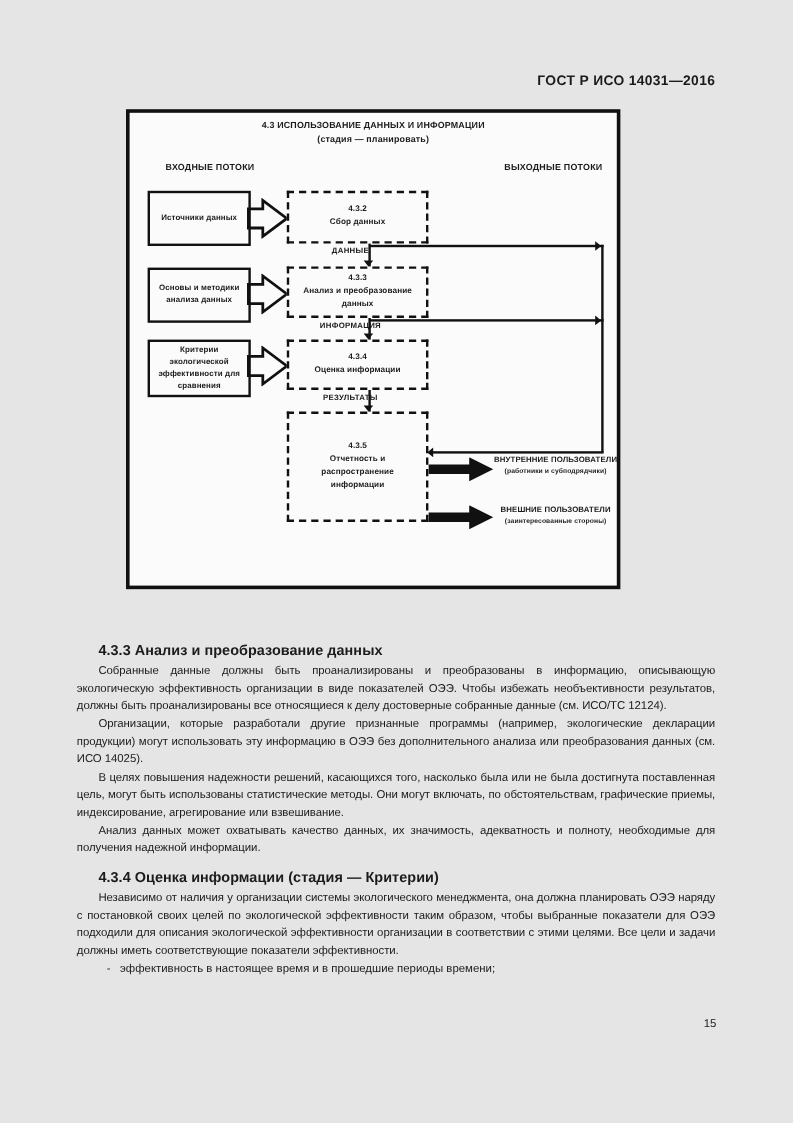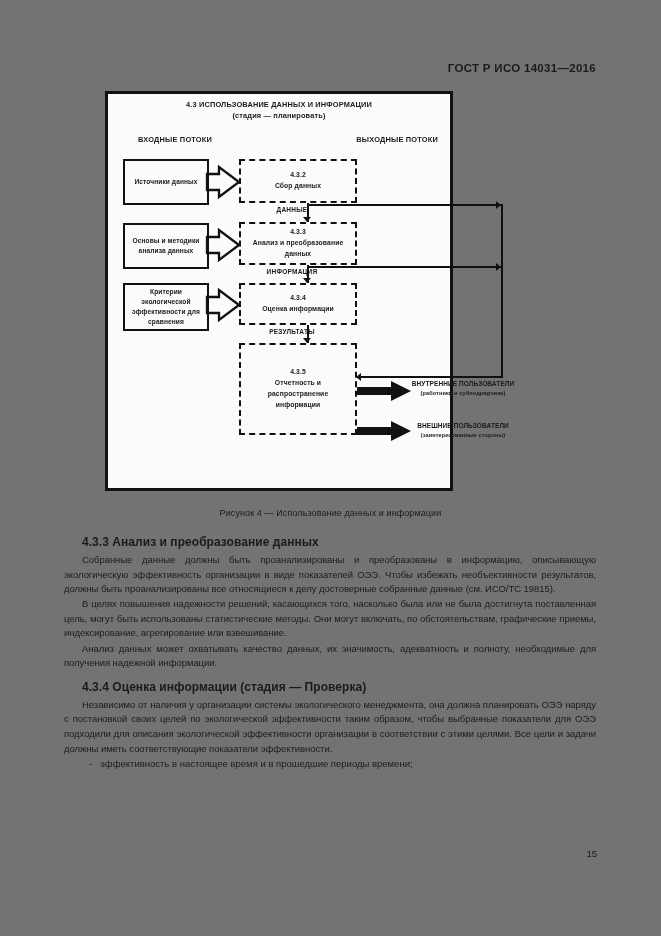--- a/index.html
+++ b/index.html
@@ -9,40 +9,40 @@
     height: 936px;
     background: #fbfbfb;
     font-family: "Liberation Sans", sans-serif;
     color: #1b1b1b;
     position: relative;
     overflow: hidden;
   }
   .page {
     position: absolute;
     inset: 0;
-    background: #737373;
+    background: #e5e5e5;
   }
 
   
   .doc-header {
     position: absolute;
     top: 62px;
     right: 65px;
     font-size: 11.5px;
     font-weight: bold;
     letter-spacing: 0.3px;
     white-space: nowrap;
   }
 
   
   .figure-wrap {
     position: absolute;
     left: 105px;
     top: 91px;
-    width: 348px;
+    width: 412px;
     height: 400px;
   }
   .figure-frame {
     position: absolute;
     inset: 0;
     border: 3px solid #111;
     background: #fbfbfb;
   }
   .fig-title {
     position: absolute;
@@ -350,30 +350,30 @@
     <div class="user-group u1">
       <div>ВНУТРЕННИЕ ПОЛЬЗОВАТЕЛИ</div>
       <div class="sub">(работники и субподрядчики)</div>
     </div>
     <div class="user-group u2">
       <div>ВНЕШНИЕ ПОЛЬЗОВАТЕЛИ</div>
       <div class="sub">(заинтересованные стороны)</div>
     </div>
   </div>
 
-  <div class="fig-caption">Рисунок 4 — Использование данных и информации</div>
 
   <div class="body-text">
 
     <h3 class="sec">4.3.3  Анализ и преобразование данных</h3>
-    <p class="para">Собранные данные должны быть проанализированы и преобразованы в информацию, описывающую экологическую эффективность организации в виде показателей ОЭЭ. Чтобы избежать необъективности результатов, должны быть проанализированы все относящиеся к делу достоверные собранные данные (см. ИСО/ТС 19815).</p>
+    <p class="para">Собранные данные должны быть проанализированы и преобразованы в информацию, описывающую экологическую эффективность организации в виде показателей ОЭЭ. Чтобы избежать необъективности результатов, должны быть проанализированы все относящиеся к делу достоверные собранные данные (см. ИСО/ТС 12124).</p>
+    <p class="para">Организации, которые разработали другие признанные программы (например, экологические декларации продукции) могут использовать эту информацию в ОЭЭ без дополнительного анализа или преобразования данных (см. ИСО 14025).</p>
     <p class="para">В целях повышения надежности решений, касающихся того, насколько была или не была достигнута поставленная цель, могут быть использованы статистические методы. Они могут включать, по обстоятельствам, графические приемы, индексирование, агрегирование или взвешивание.</p>
     <p class="para">Анализ данных может охватывать качество данных, их значимость, адекватность и полноту, необходимые для получения надежной информации.</p>
 
-    <h3 class="sec second">4.3.4  Оценка информации (стадия — Проверка)</h3>
+    <h3 class="sec second">4.3.4  Оценка информации (стадия — Критерии)</h3>
     <p class="para">Независимо от наличия у организации системы экологического менеджмента, она должна планировать ОЭЭ наряду с постановкой своих целей по экологической эффективности таким образом, чтобы выбранные показатели для ОЭЭ подходили для описания экологической эффективности организации в соответствии с этими целями. Все цели и задачи должны иметь соответствующие показатели эффективности.</p>
 
     <ul class="dash-list">
       <li>эффективность в настоящее время и в прошедшие периоды времени;</li>
     </ul>
   </div>
 
   <div class="page-number">15</div>
 
 </div>

